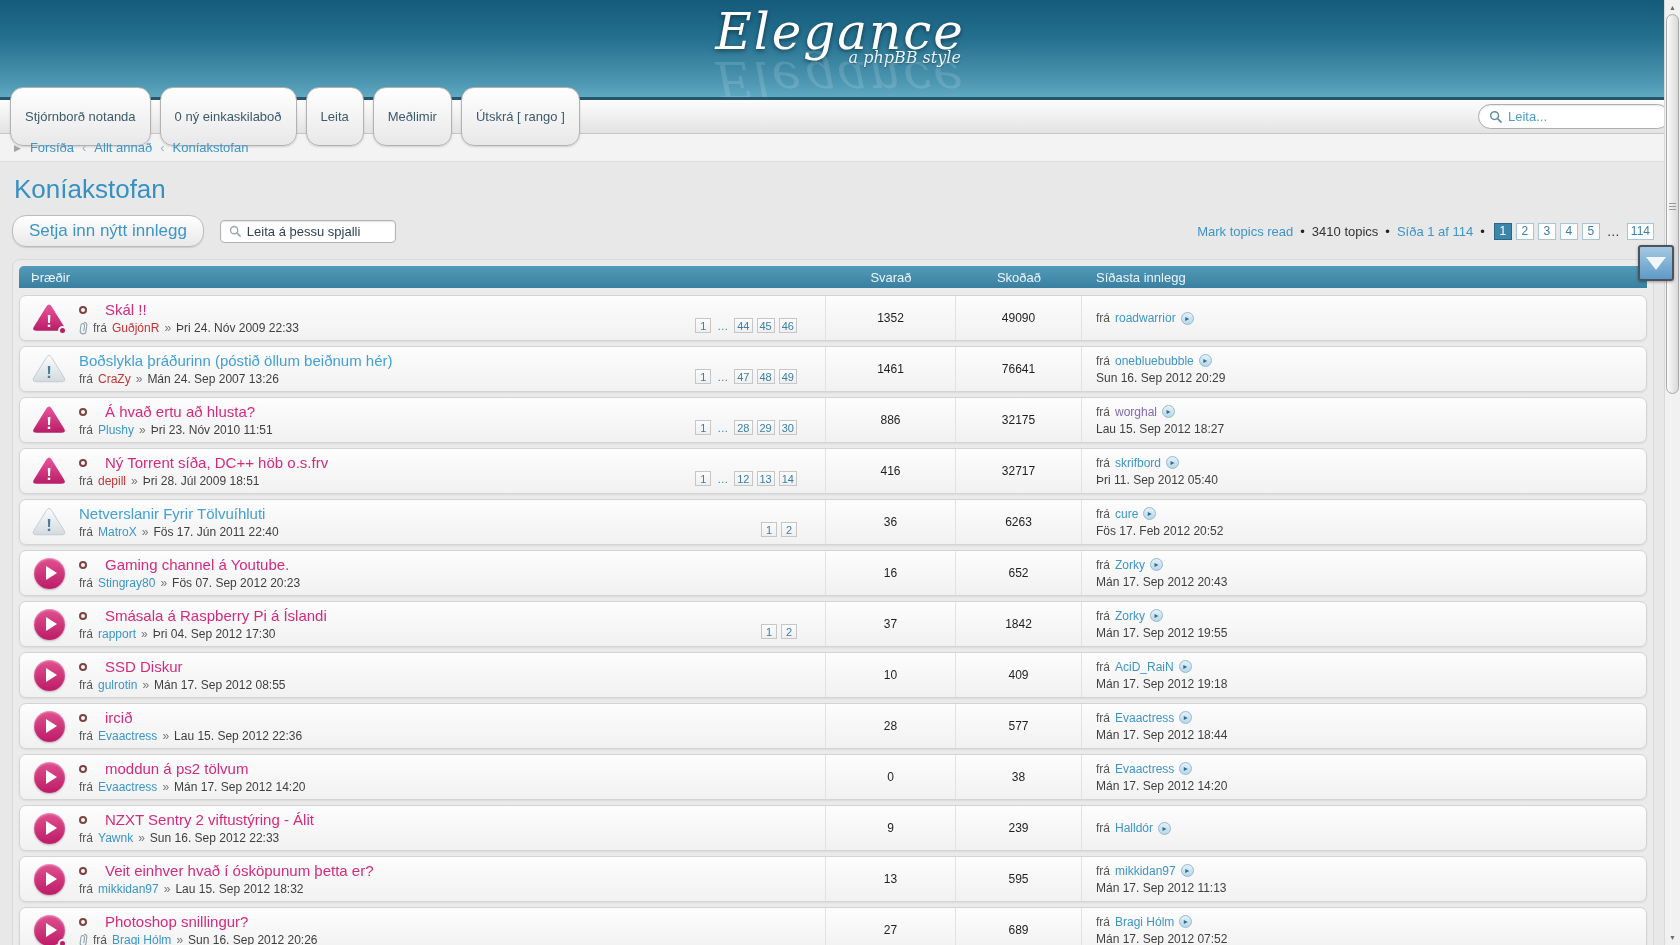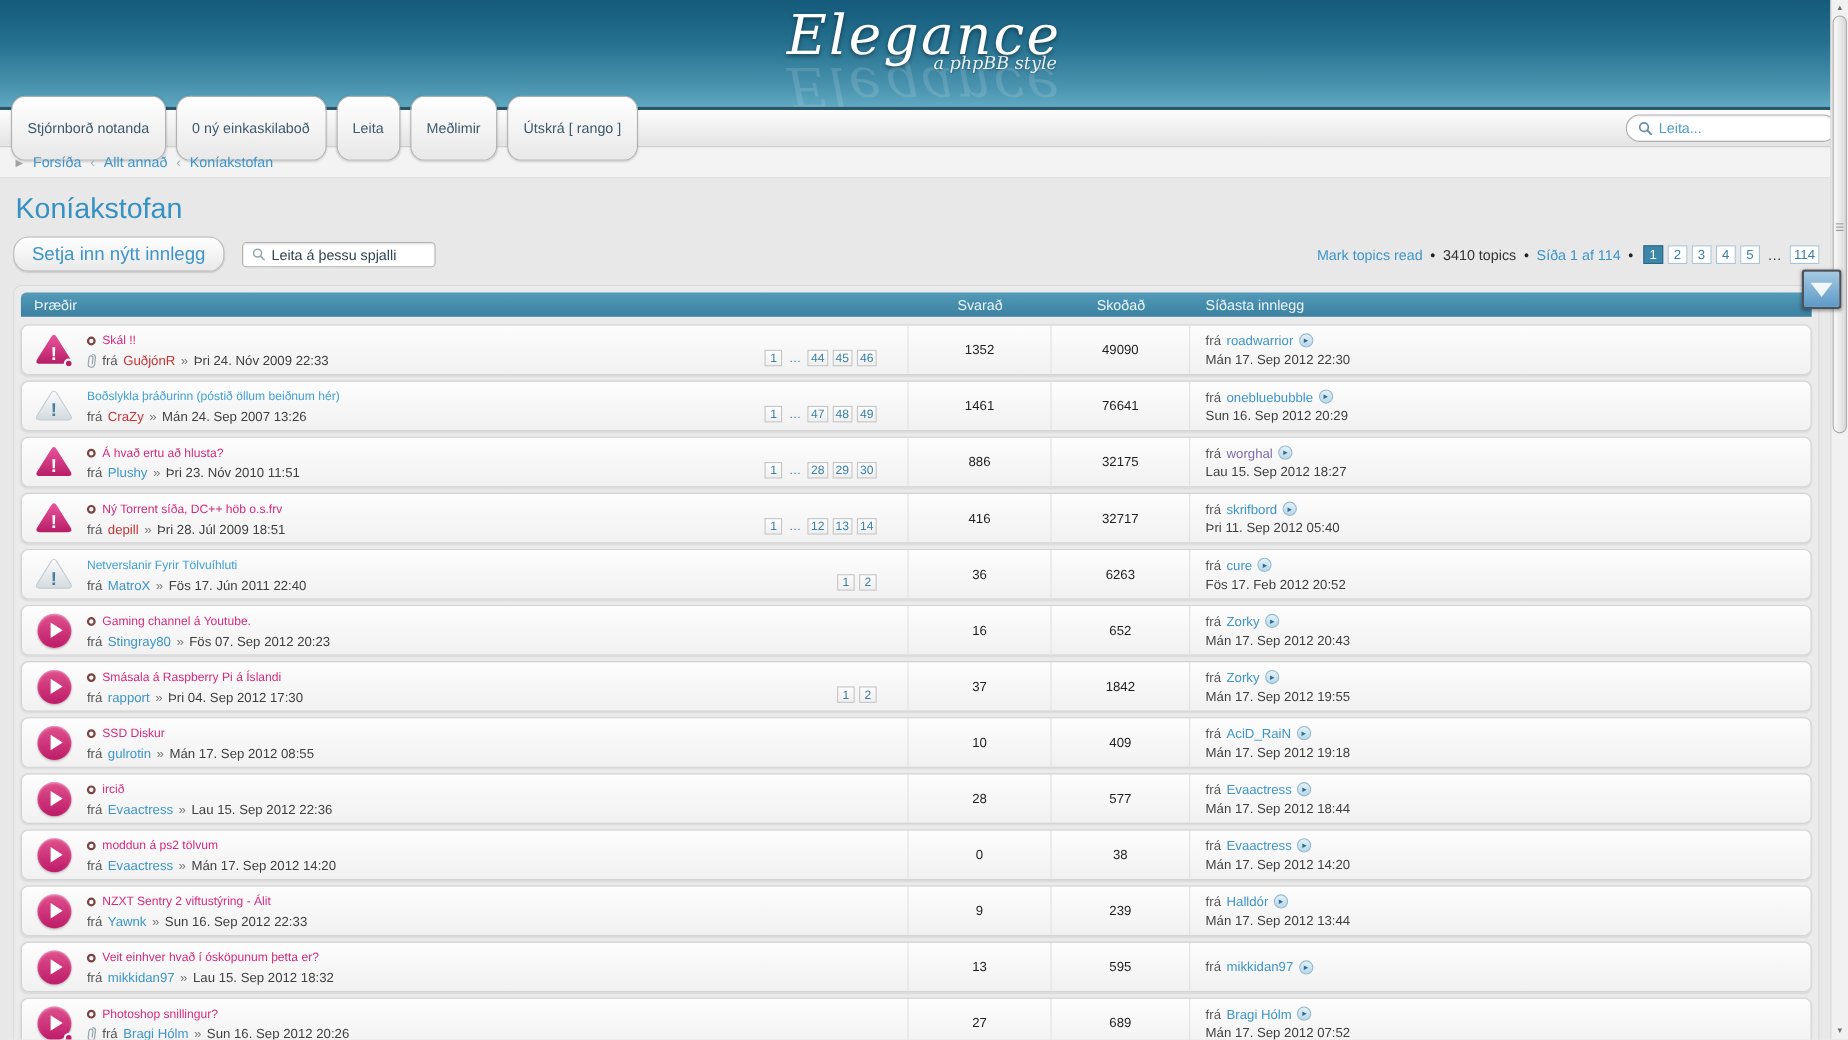--- a/index.html
+++ b/index.html
@@ -54,21 +54,21 @@
   .th-c { text-align:center; }
   .th-last { padding-left:14px; }
 
   .trow { height:46px; margin-bottom:5px; background:linear-gradient(180deg,#fdfdfd,#f1f1f1); border:1px solid #d4d4d4; border-radius:7px; box-shadow:0 1px 2px rgba(0,0,0,.08); }
   .cell-main { display:flex; align-items:center; gap:11px; padding-left:10px; overflow:hidden; }
   .ticon { position:relative; width:38px; display:flex; justify-content:center; align-items:center; flex:none; }
   .circleicon { width:31px; height:31px; border-radius:50%; background:linear-gradient(180deg,#e0518f,#bd1b67); display:flex; align-items:center; justify-content:center; box-shadow:inset 0 1px 2px rgba(255,255,255,.45), 0 1px 2px rgba(0,0,0,.25); }
   .play { width:0; height:0; border-left:11px solid #fff; border-top:7px solid transparent; border-bottom:7px solid transparent; margin-left:4px; }
   .icodot { position:absolute; right:1px; bottom:-2px; width:9px; height:9px; border-radius:50%; background:#b81d66; border:2px solid #f3f3f3; }
   .tinfo { display:flex; flex-direction:column; gap:3px; }
-  .t1 { display:flex; align-items:center; gap:6px; font-size:11px; line-height:16px; }
+  .t1 { display:flex; align-items:center; gap:18px; font-size:15px; line-height:16px; }
   .udot { width:8px; height:8px; border:2px solid #7d4343; border-radius:50%; position:relative; display:inline-block; flex:none; }
   .udot::after { content:''; position:absolute; inset:2px; background:#7d4343; border-radius:50%; }
   .ttitle.unread { color:#d42a7e; }
   .ttitle.read { color:#42a0d6; }
   .t2 { display:flex; align-items:center; gap:5px; font-size:12px; color:#555; }
   .clip { display:inline-flex; transform:rotate(8deg); }
   .raquo { color:#777; }
   .tdate { color:#3f3f3f; }
   .author.red { color:#c43535; }
   .author.blue { color:#3d95c8; }
@@ -228,21 +228,20 @@
             <a class="pbox" data-name="topic-page-46">46</a>
           </div>
           <div class="cell-num" data-name="replies-count">1352</div>
           <div class="cell-num" data-name="views-count">49090</div>
           <div class="cell-last" data-name="last-post-cell">
             <div class="l1" data-name="last-post-author-line">
               <span class="fra" data-name="from-label">frá</span>
               <a class="author blue" data-name="last-post-author-link">roadwarrior</a>
               <a class="lpicon" data-name="goto-last-post-icon">▸</a>
             </div>
-            <div class="ldate" data-name="last-post-date">Mán 17. Sep 2012 22:30</div>
           </div>
         </div>
         <div class="trow grid" data-name="topic-row">
           <div class="cell-main" data-name="topic-main-cell">
             <span class="ticon" data-name="announcement-read-icon">
               <svg viewBox="0 0 36 32" width="34" height="30">
                 <path d="M15.2 3.8 Q18 -0.8 20.8 3.8 L34.2 25.2 Q36.6 29.6 31.4 29.6 L4.6 29.6 Q-0.6 29.6 1.8 25.2 Z" fill="url(#gsilver)" stroke="#c2cad0" stroke-width="1"></path>
                 <text x="18" y="26" text-anchor="middle" font-size="18" font-weight="bold" font-family="Liberation Sans, sans-serif" fill="#4a7c9b">!</text>
               </svg>
             </span>
@@ -574,21 +573,20 @@
           </div>
           <div class="cell-pages" data-name="topic-pagination"></div>
           <div class="cell-num" data-name="replies-count">9</div>
           <div class="cell-num" data-name="views-count">239</div>
           <div class="cell-last" data-name="last-post-cell">
             <div class="l1" data-name="last-post-author-line">
               <span class="fra" data-name="from-label">frá</span>
               <a class="author blue" data-name="last-post-author-link">Halldór</a>
               <a class="lpicon" data-name="goto-last-post-icon">▸</a>
             </div>
-            <div class="ldate" data-name="last-post-date">Mán 17. Sep 2012 13:44</div>
           </div>
         </div>
         <div class="trow grid" data-name="topic-row">
           <div class="cell-main" data-name="topic-main-cell">
             <span class="ticon" data-name="hot-topic-icon">
               <span class="circleicon" data-name="play-circle-icon">
                 <span class="play" data-name="play-icon"></span>
               </span>
             </span>
             <div class="tinfo" data-name="topic-info">
@@ -606,20 +604,21 @@
           </div>
           <div class="cell-pages" data-name="topic-pagination"></div>
           <div class="cell-num" data-name="replies-count">13</div>
           <div class="cell-num" data-name="views-count">595</div>
           <div class="cell-last" data-name="last-post-cell">
             <div class="l1" data-name="last-post-author-line">
               <span class="fra" data-name="from-label">frá</span>
               <a class="author blue" data-name="last-post-author-link">mikkidan97</a>
               <a class="lpicon" data-name="goto-last-post-icon">▸</a>
             </div>
+            <div class="ldate" data-name="last-post-date">Mán 17. Sep 2012 11:13</div>
           </div>
         </div>
         <div class="trow grid" data-name="topic-row">
           <div class="cell-main" data-name="topic-main-cell">
             <span class="ticon" data-name="hot-topic-icon">
               <span class="circleicon" data-name="play-circle-icon">
                 <span class="play" data-name="play-icon"></span>
               </span>
               <span class="icodot" data-name="new-posts-dot-icon"></span>
             </span>

